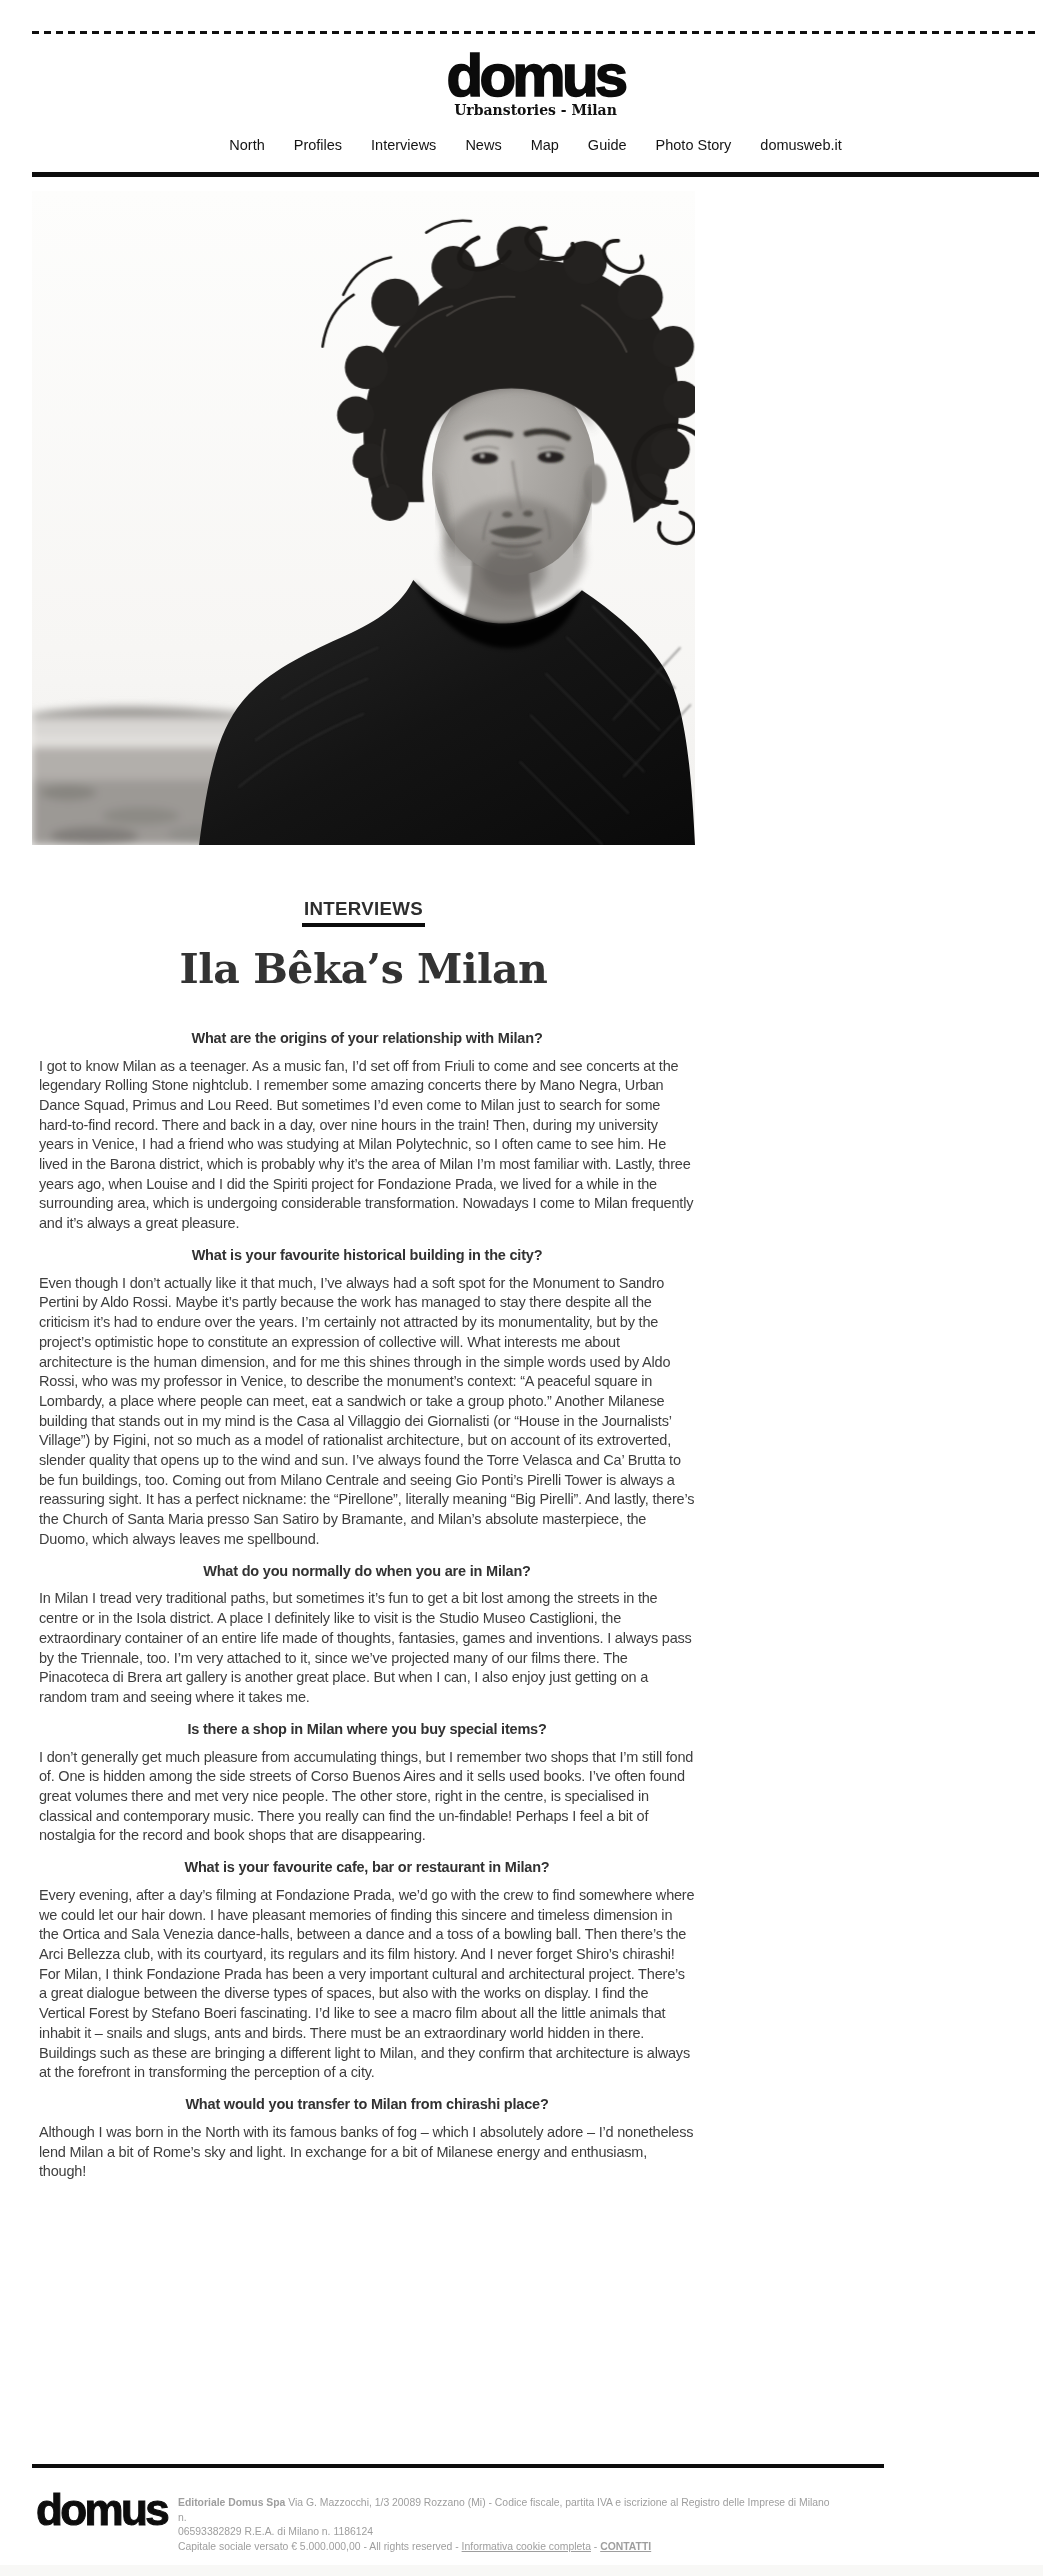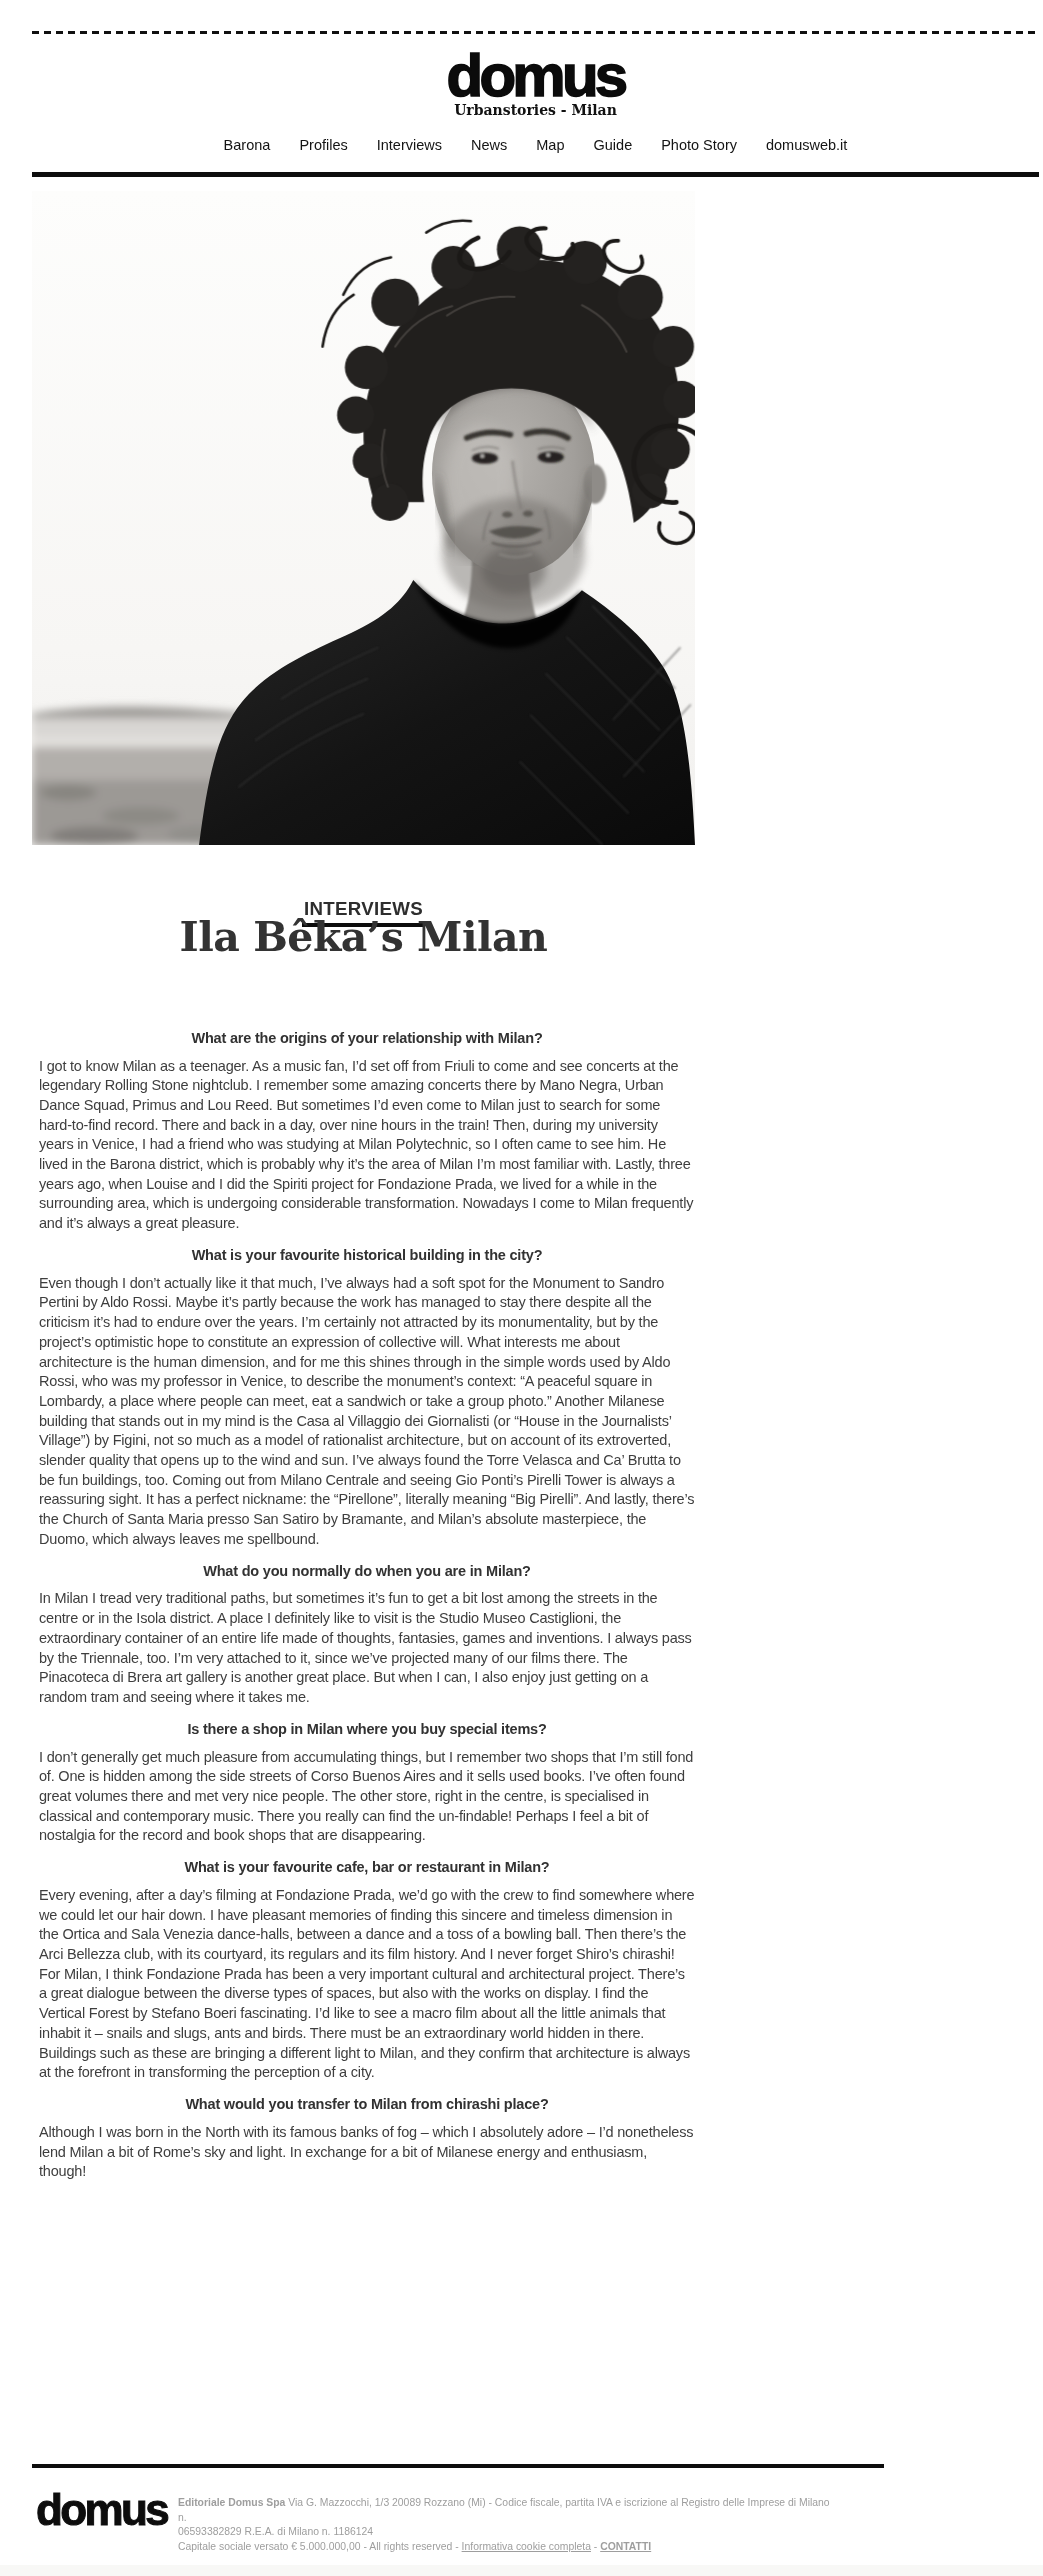--- a/index.html
+++ b/index.html
@@ -47,21 +47,21 @@
   .portrait svg { display:block; width:100%; height:100%; }
 
   
   .section-label-row { position:absolute; top:898px; left:32px; width:663px; text-align:center; }
   .section-label {
     display:inline-block;
     font-size:18.7px; font-weight:bold; letter-spacing:0.3px; color:#2e2e2e;
     border-bottom:4.7px solid #0c0c0c; padding:0 1.6px 3.1px;
   }
   .article-title {
-    position:absolute; top:915px; left:32px; width:663px; text-align:center;
+    position:absolute; top:947px; left:32px; width:663px; text-align:center;
     font-family:"DejaVu Serif", serif; font-weight:bold;
     font-size:41px; letter-spacing:-0.5px; color:#333333; line-height:1.1;
   }
 
   
   .qa-column { position:absolute; top:1029px; left:39px; width:656px; }
   .qa-item .question {
     font-size:14.5px; font-weight:bold; color:#323232;
     line-height:19.7px; letter-spacing:-0.2px;
     margin:12.4px 0 7.8px;
@@ -91,21 +91,21 @@
 </style>
 </head>
 <body>
 
 <div class="dotted-top"></div>
 
 <div class="header">
   <div class="site-logo">domus</div>
   <div class="site-tagline">Urbanstories - Milan</div>
   <nav class="main-nav" id="main-nav">
-  <a class="nav-link">Barona</a>
+  <a class="nav-link">North</a>
 
   <a class="nav-link">Profiles</a>
 
   <a class="nav-link">Interviews</a>
 
   <a class="nav-link">News</a>
 
   <a class="nav-link">Map</a>
 
   <a class="nav-link">Guide</a>

